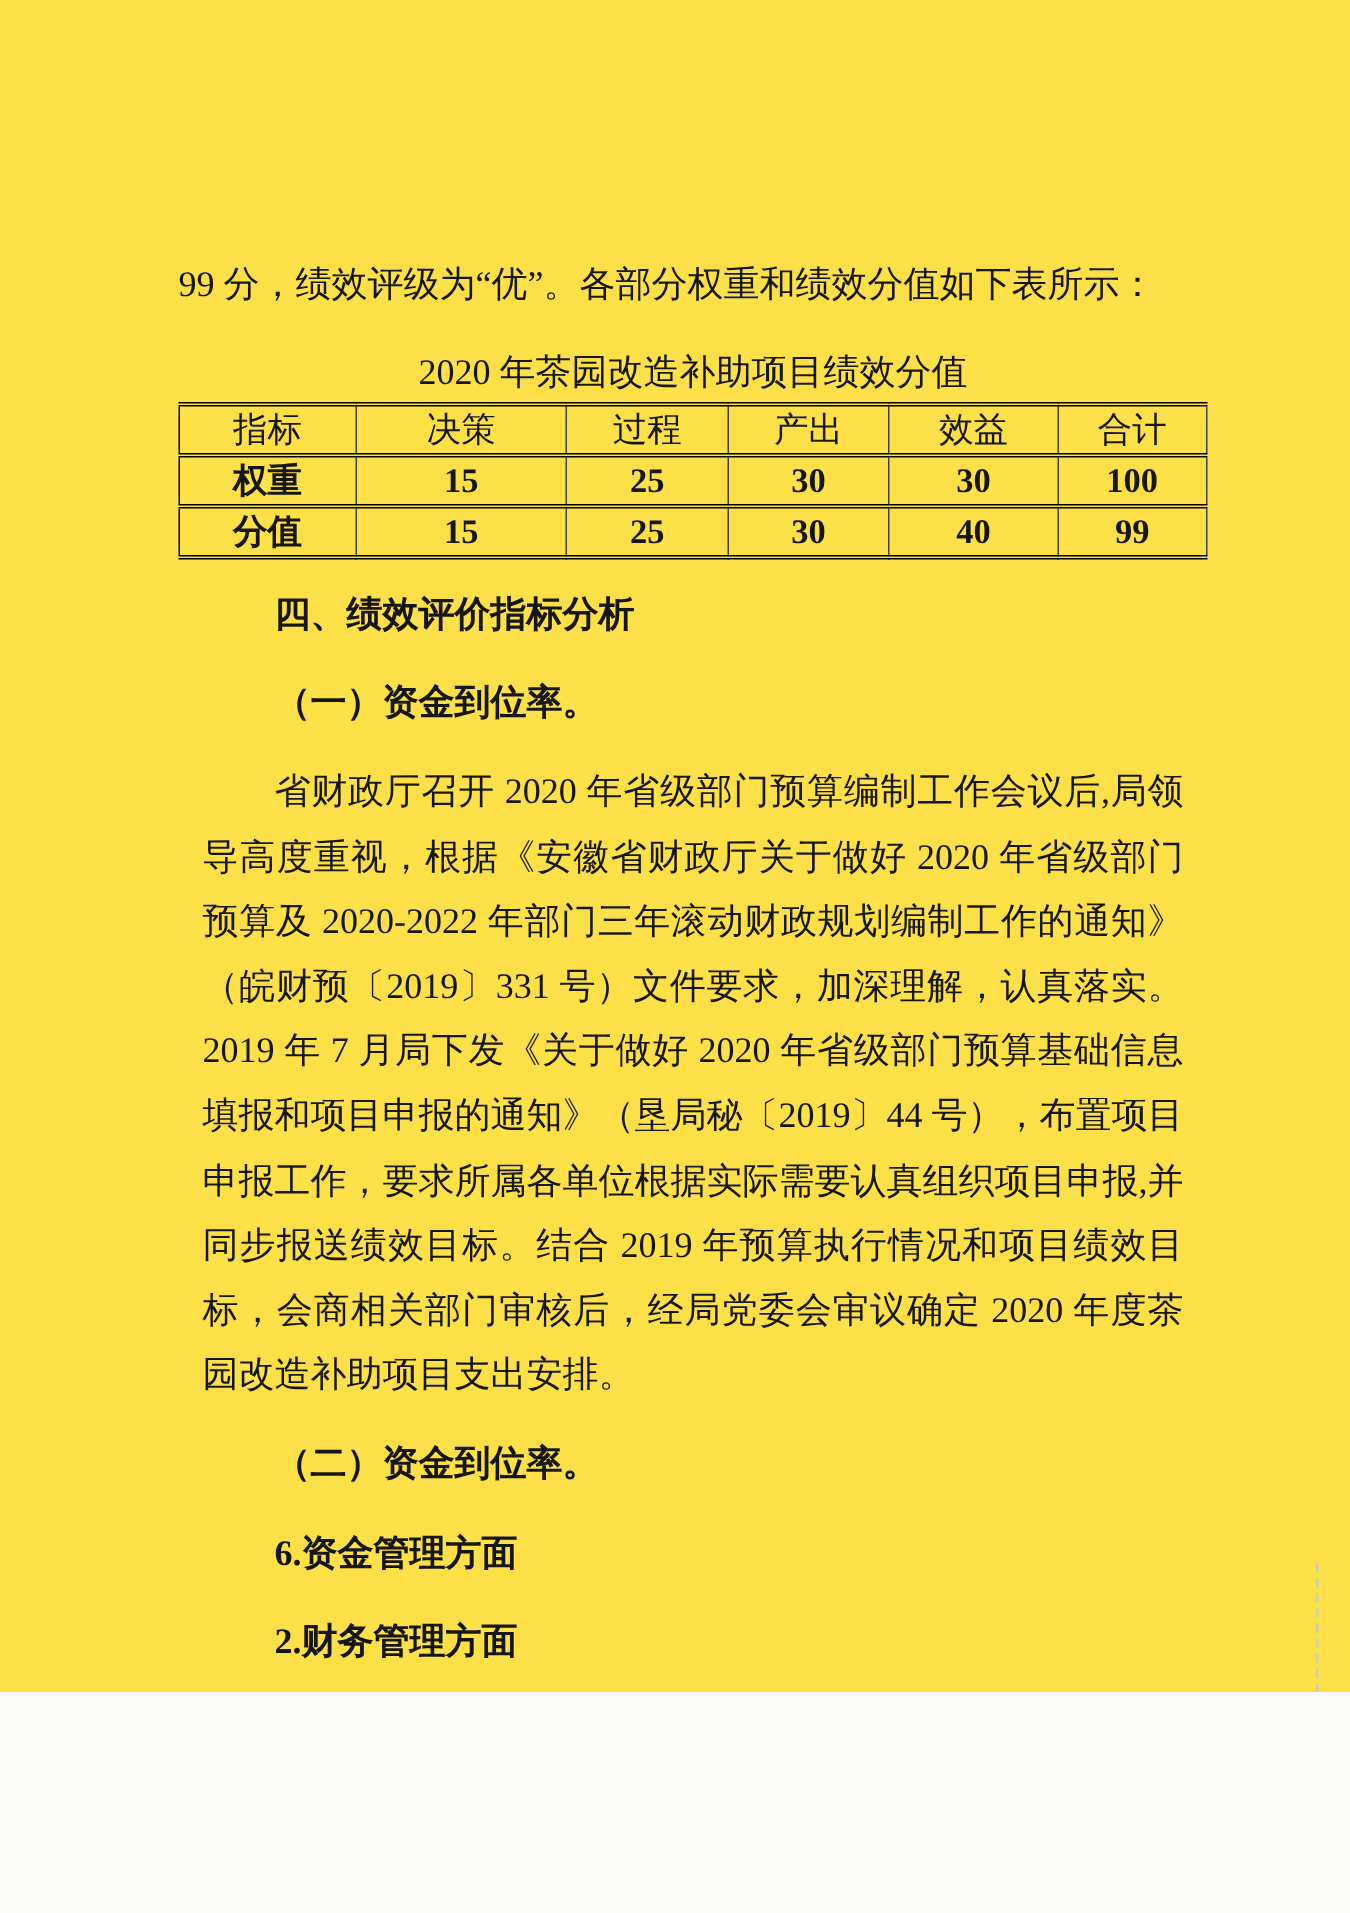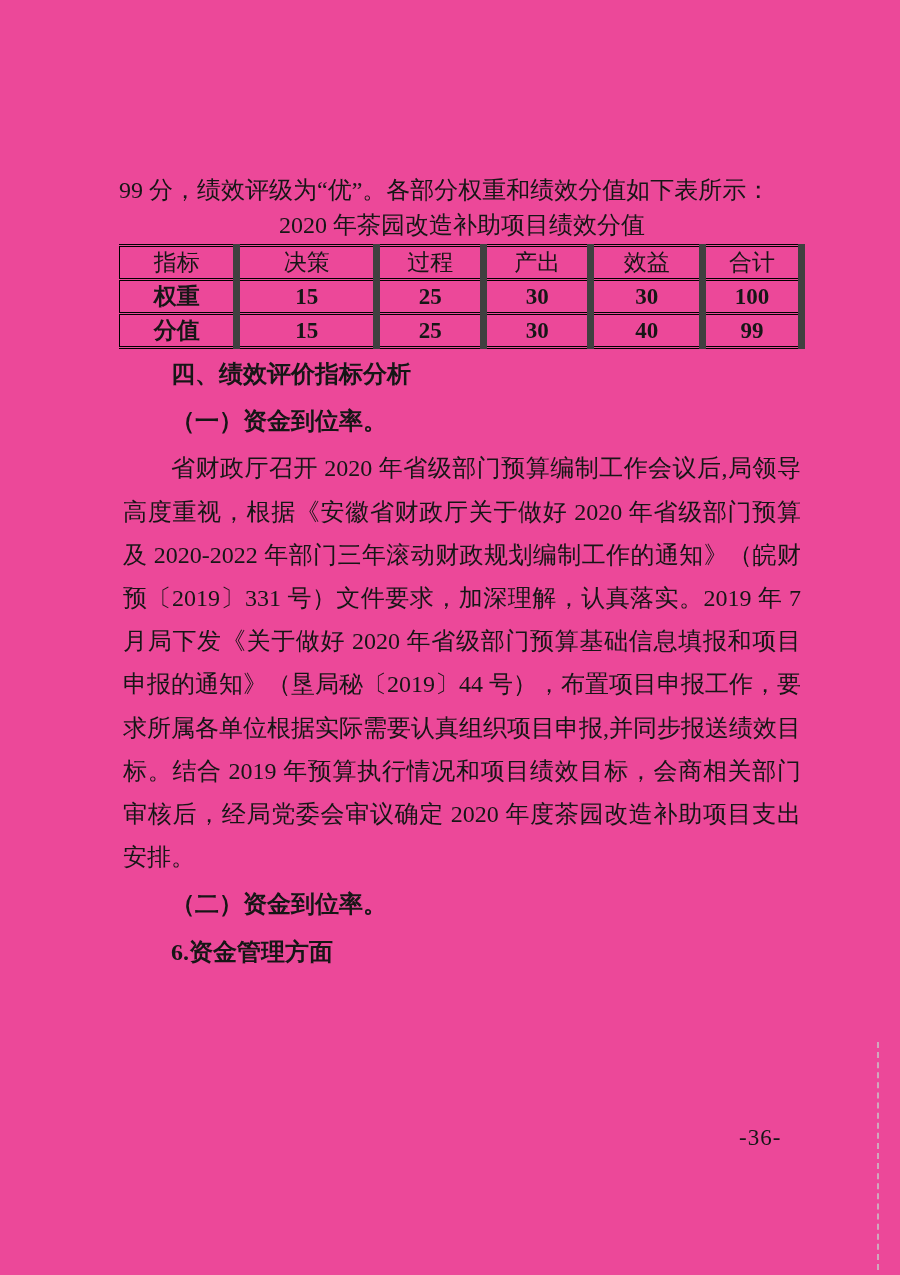--- a/index.html
+++ b/index.html
@@ -3,59 +3,59 @@
 <meta charset="utf-8">
 <style>
   html, body {
     margin: 0;
     padding: 0;
     background: #fcfcfb;
   }
   .page {
     position: relative;
     width: 900px;
-    height: 1275px;
-    background: #ec4899;
+    height: 1128px;
+    background: #fde047;
     font-family: "Liberation Serif", "DejaVu Serif", serif;
     color: #161616;
     overflow: hidden;
   }
   .content {
     position: absolute;
     left: 119px;
     top: 0;
     width: 686px;
   }
   .intro {
     margin: 172px 0 0 0;
     font-size: 24px;
     line-height: 36px;
     text-align: justify;
   }
   .table-title {
-    margin: 0 0 0 0;
+    margin: 24px 0 0 0;
     font-size: 24px;
     line-height: 34px;
     text-align: center;
   }
   table.score-table {
     margin-top: 2px;
     width: 100%;
     border-collapse: collapse;
     table-layout: fixed;
     font-size: 23px;
     border-top: 3px double #000;
     border-bottom: 3px double #000;
     border-left: 1px solid #000;
     border-right: 1px solid #000;
   }
   table.score-table th,
   table.score-table td {
     border-left: 1px solid #000;
-    border-right: 7px solid #404040;
+    border-right: 1px solid #404040;
     text-align: center;
     vertical-align: middle;
     font-weight: normal;
     padding: 0;
   }
   table.score-table thead th {
     height: 31px;
     border-bottom: 3px double #000;
   }
   table.score-table tbody td {
@@ -64,21 +64,21 @@
   }
   table.score-table tbody tr.row-weight td {
     border-bottom: 3px double #000;
   }
   .flow {
     margin-top: 4px;
     font-size: 24px;
     line-height: 43.2px;
   }
   .flow p {
-    margin: 4px;
+    margin: 16px;
   }
   .flow .h {
     font-weight: bold;
     text-indent: 2em;
   }
   .flow .para {
     text-indent: 2em;
     text-align: justify;
   }
   .page-number {
@@ -146,20 +146,21 @@
         </tr>
       </tbody>
     </table>
 
     <div class="flow">
       <p class="h">四、绩效评价指标分析</p>
       <p class="h">（一）资金到位率。</p>
       <p class="para">省财政厅召开 2020 年省级部门预算编制工作会议后,局领导高度重视，根据《安徽省财政厅关于做好 2020 年省级部门预算及 2020-2022 年部门三年滚动财政规划编制工作的通知》（皖财预〔2019〕331 号）文件要求，加深理解，认真落实。2019 年 7 月局下发《关于做好 2020 年省级部门预算基础信息填报和项目申报的通知》（垦局秘〔2019〕44 号），布置项目申报工作，要求所属各单位根据实际需要认真组织项目申报,并同步报送绩效目标。结合 2019 年预算执行情况和项目绩效目标，会商相关部门审核后，经局党委会审议确定 2020 年度茶园改造补助项目支出安排。</p>
       <p class="h">（二）资金到位率。</p>
       <p class="h">6.资金管理方面</p>
+      <p class="h">2.财务管理方面</p>
     </div>
 
   </div>
 
   <div class="page-number">-36-</div>
 
   <div class="scan-line"></div>
 </div>
 
 </body></html>

